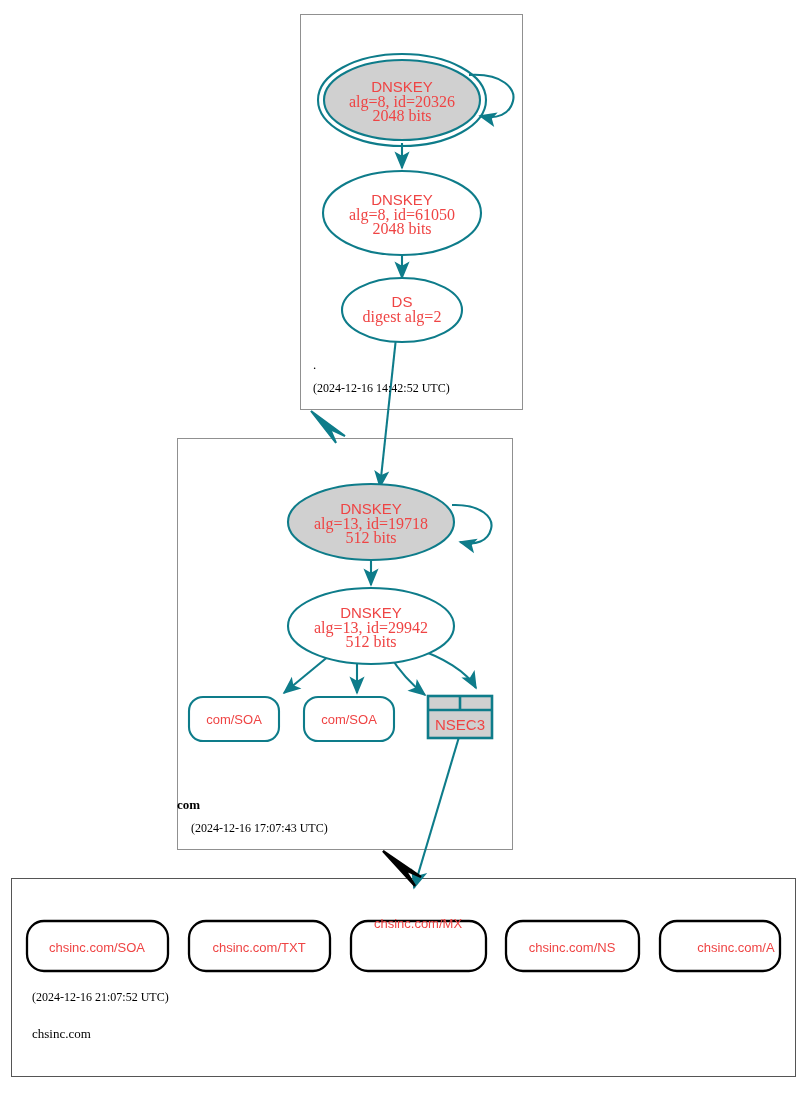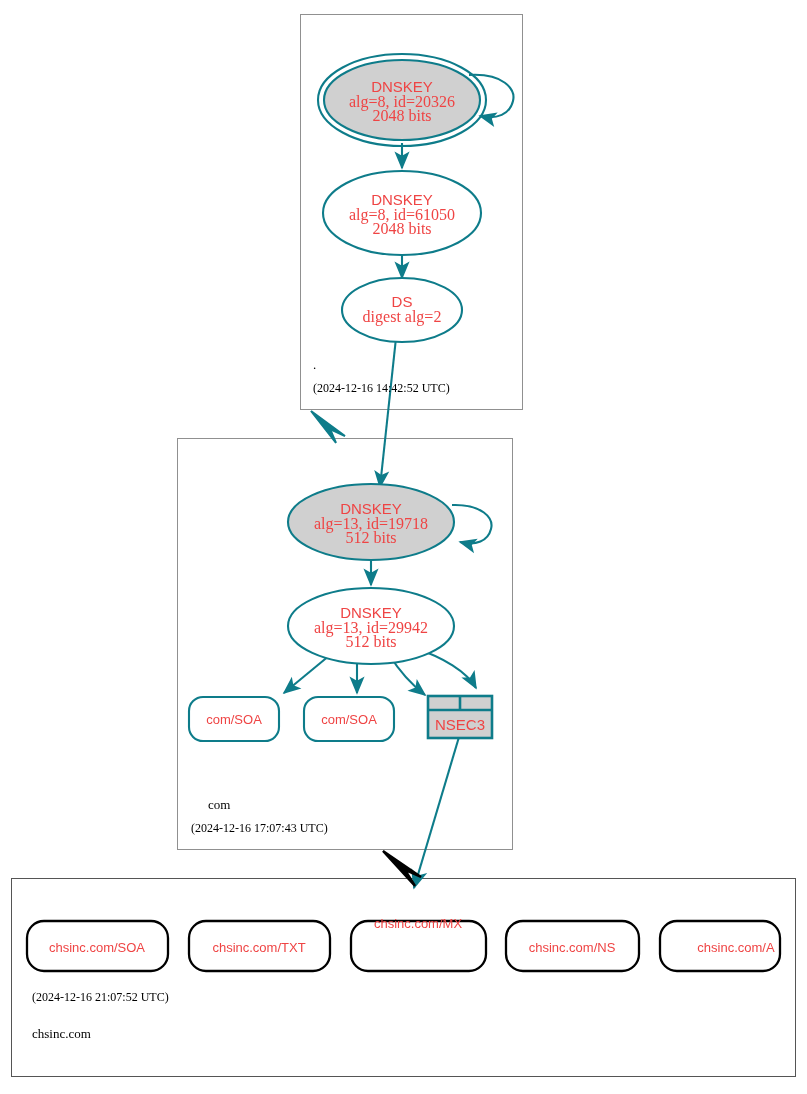--- a/index.html
+++ b/index.html
@@ -233,19 +233,19 @@
 
   <div class="node-text rr-text" style="left:97px; top:947px;">chsinc.com/SOA</div>
   <div class="node-text rr-text" style="left:259px; top:947px;text-align:center;">chsinc.com/TXT</div>
   <div class="node-text rr-text" style="left:418px; top:923px;">chsinc.com/MX</div>
   <div class="node-text rr-text" style="left:572px; top:947px;">chsinc.com/NS</div>
   <div class="node-text rr-text" style="left:720px; top:947px;margin-left:16px;">chsinc.com/A</div>
 
   <div class="zone-label zone-name" style="left:313px; top:357px;">.</div>
   <div class="zone-label zone-time" style="left:313px; top:381px;">(2024-12-16 14:42:52 UTC)</div>
 
-  <div class="zone-label zone-name" style="left:208px; top:797px;">com</div>
+  <div class="zone-label zone-name" style="left:177px; top:797px;font-weight:bold;">com</div>
   <div class="zone-label zone-time" style="left:191px; top:821px;">(2024-12-16 17:07:43 UTC)</div>
 
   <div class="zone-label zone-name" style="left:32px; top:1026px;">chsinc.com</div>
   <div class="zone-label zone-time" style="left:32px; top:990px;text-align:center;">(2024-12-16 21:07:52 UTC)</div>
 
 </div>
 
 </body></html>

